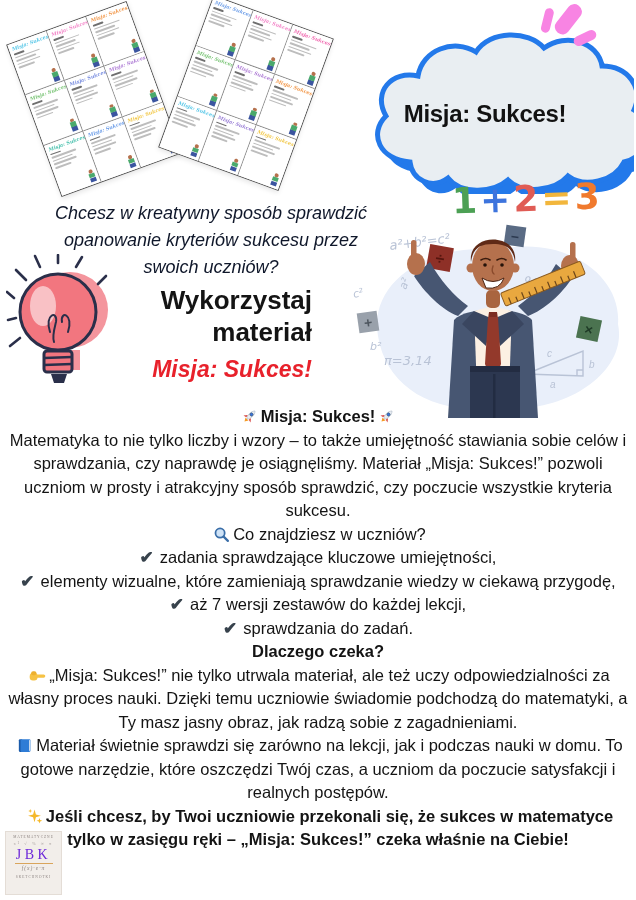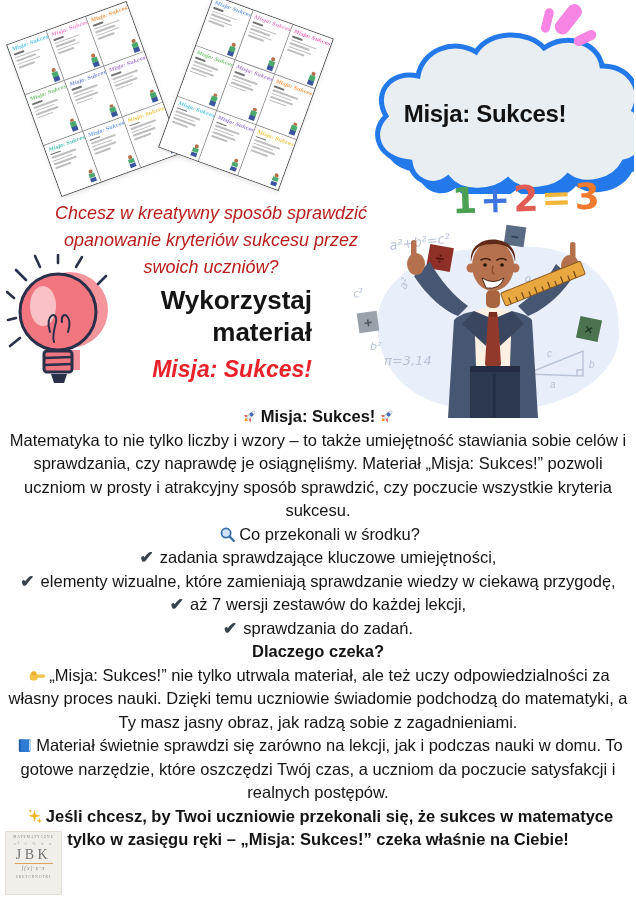--- a/index.html
+++ b/index.html
@@ -35,41 +35,41 @@
   
   .equation{position:absolute;left:452px;top:178px;font-weight:700;font-size:36px;
             letter-spacing:3px;font-family:"DejaVu Sans",sans-serif;transform:rotate(-2deg);}
 
   
   .man{position:absolute;left:350px;top:218px;width:286px;height:200px;}
   .bulb{position:absolute;left:6px;top:254px;width:112px;height:148px;}
 
   
   .question{position:absolute;left:45px;top:200px;width:332px;text-align:center;
-            font-style:italic;font-size:18px;line-height:27px;color:#b91c1c;}
+            font-style:italic;font-size:18px;line-height:27px;color:#0f172a;}
   .cta{position:absolute;left:100px;top:284px;width:212px;text-align:right;}
   .cta-main{font-weight:700;font-size:26px;line-height:32px;color:#141414;}
   .cta-highlight{margin-top:8px;font-weight:700;font-style:italic;font-size:23px;line-height:26px;}
 
   
   .bodytext{position:absolute;left:5px;right:5px;top:405px;text-align:center;
             font-size:16.5px;line-height:23.5px;color:#141414;}
   .bodytext p{margin:0;}
   .bold{font-weight:700;}
   .ic{display:inline-block;vertical-align:-3px;margin:0 3px;line-height:0;}
   .ic svg{width:17px;height:17px;}
   .check{font-weight:700;color:#37424c;margin-right:6px;font-size:17px;}
 
   
   .logo{position:absolute;left:5px;top:831px;width:57px;height:64px;background:#f2eeea;
         border:1px solid #e4ddd6;box-sizing:border-box;text-align:center;overflow:hidden;
         font-family:"Liberation Serif",serif;color:#8c8380;}
   .logo-top{font-size:3.5px;letter-spacing:1px;margin-top:3px;}
   .logo-doodles{font-size:4.5px;letter-spacing:2px;opacity:.7;margin-top:2px;}
-  .logo-name{font-size:14px;letter-spacing:3.5px;color:#737373;line-height:15px;margin-top:1px;}
+  .logo-name{font-size:14px;letter-spacing:3.5px;color:#6d28d9;line-height:15px;margin-top:1px;}
   .logo-line{width:38px;height:1px;background:#d9a55c;margin:1px auto 1px;}
   .logo-formula{font-size:5.5px;font-style:italic;letter-spacing:1px;}
   .logo-bottom{font-size:3.5px;letter-spacing:1px;margin-top:4px;}
 </style>
 </head>
 <body>
 
 <div class="canvas">
 
   <div class="sheet sheet-left" id="sheetL">
@@ -391,21 +391,21 @@
           </svg>
       </span>
     </p>
     <p>Matematyka to nie tylko liczby i wzory – to także umiejętność stawiania sobie celów i sprawdzania, czy naprawdę je osiągnęliśmy. Materiał „Misja: Sukces!” pozwoli uczniom w prosty i atrakcyjny sposób sprawdzić, czy poczucie wszystkie kryteria sukcesu.</p>
     <p>
       <span class="ic">
         <svg viewBox="0 0 24 24">
           <circle cx="10" cy="10" r="6.5" fill="#cfe3f7" stroke="#3a6ea8" stroke-width="2.5"></circle>
           <line x1="15" y1="15" x2="21" y2="21" stroke="#3a6ea8" stroke-width="3.2" stroke-linecap="round"></line>
         </svg>
-      </span><span>Co przekonali w środku?</span>
+      </span><span>Co znajdziesz w uczniów?</span>
     </p>
     <p><span class="check">✔</span><span>zadania sprawdzające kluczowe umiejętności,</span></p>
     <p><span class="check">✔</span><span>elementy wizualne, które zamieniają sprawdzanie wiedzy w ciekawą przygodę,</span></p>
     <p><span class="check">✔</span><span>aż 7 wersji zestawów do każdej lekcji,</span></p>
     <p><span class="check">✔</span><span>sprawdzania do zadań.</span></p>
     <p class="bold">Dlaczego czeka?</p>
     <p>
       <span class="ic">
         <svg viewBox="0 0 24 24" fill="#f6c244">
           <rect x="1" y="8.5" width="11" height="10.5" rx="4.5"></rect>

